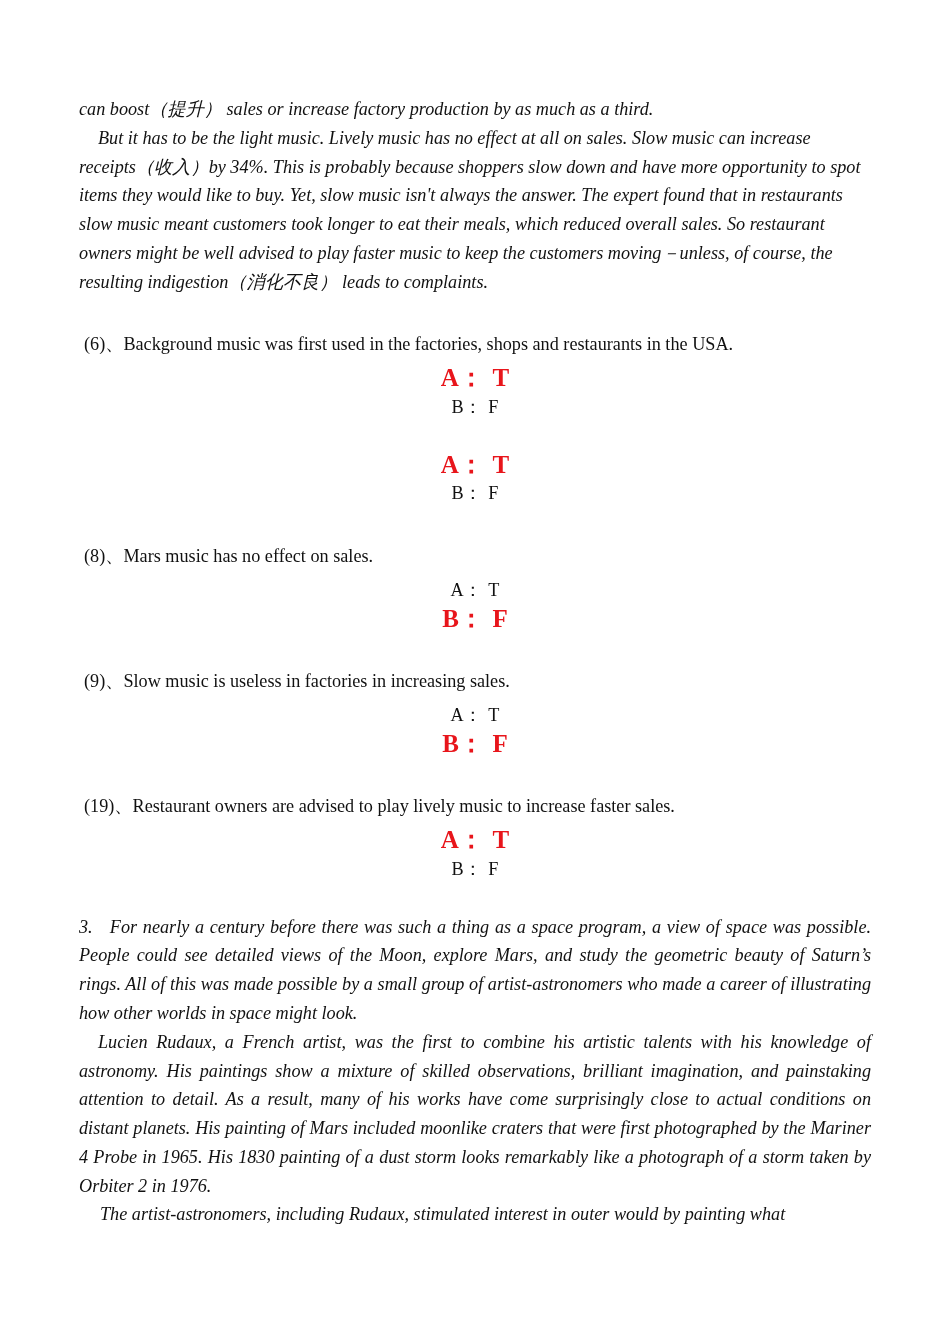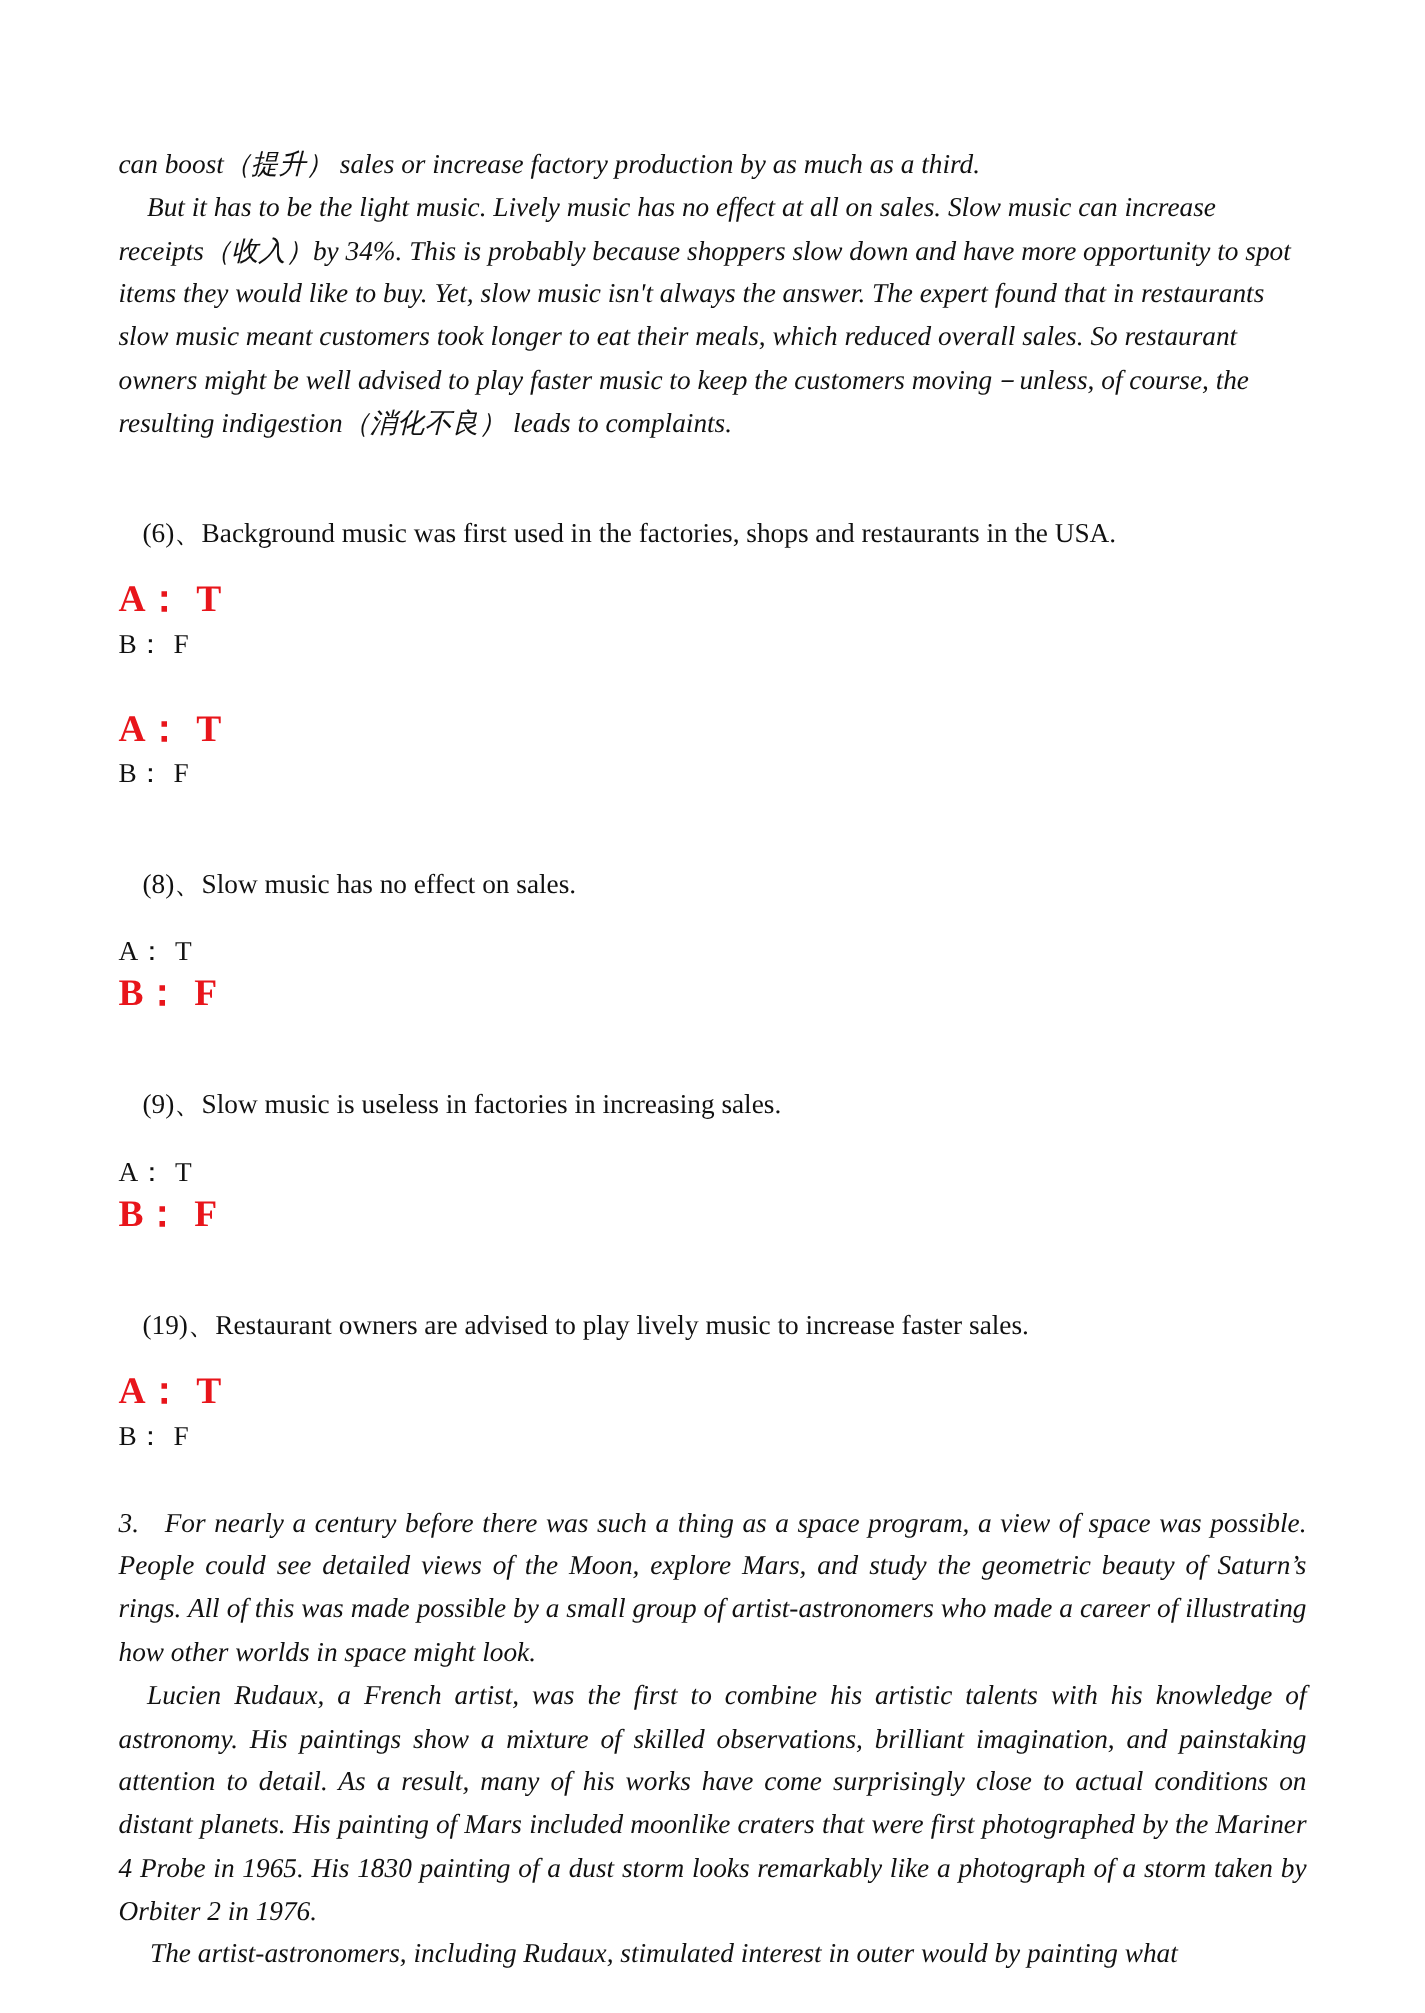--- a/index.html
+++ b/index.html
@@ -27,26 +27,27 @@
       margin: 0;
       font-style: italic;
     }
     .indent-small { text-indent: 19px; }
     .indent-big { text-indent: 21px; }
     .justify { text-align: justify; }
     .gap { height: 28.8px; }
     .question {
       font-size: 18.2px;
       line-height: 28.8px;
-      margin: 16px;
+      margin: 5px;
     }
     .option {
       font-size: 18.2px;
       line-height: 28.8px;
       margin: 0;
+      text-align: center;
     }
     .option.correct {
       color: #e8151b;
       font-weight: bold;
       font-size: 25px;
       line-height: 28.8px;
     }
     .option .sep { padding-right: 0.35em; }
   </style>
 </head>
@@ -79,21 +80,21 @@
     </p>
     <p class="option">
       <span class="sep">B：</span><span>F</span>
     </p>
   </div>
 
   <div class="gap"></div>
 
   <div>
     <p class="question">
-      <span>(8)、</span><span>Slow music has no effect on sales.</span>
+      <span>(8)、</span><span>Mars music has no effect on sales.</span>
     </p>
     <p class="option">
       <span class="sep">A：</span><span>T</span>
     </p>
     <p class="option correct">
       <span class="sep">B：</span><span>F</span>
     </p>
   </div>
 
   <div class="gap"></div>

